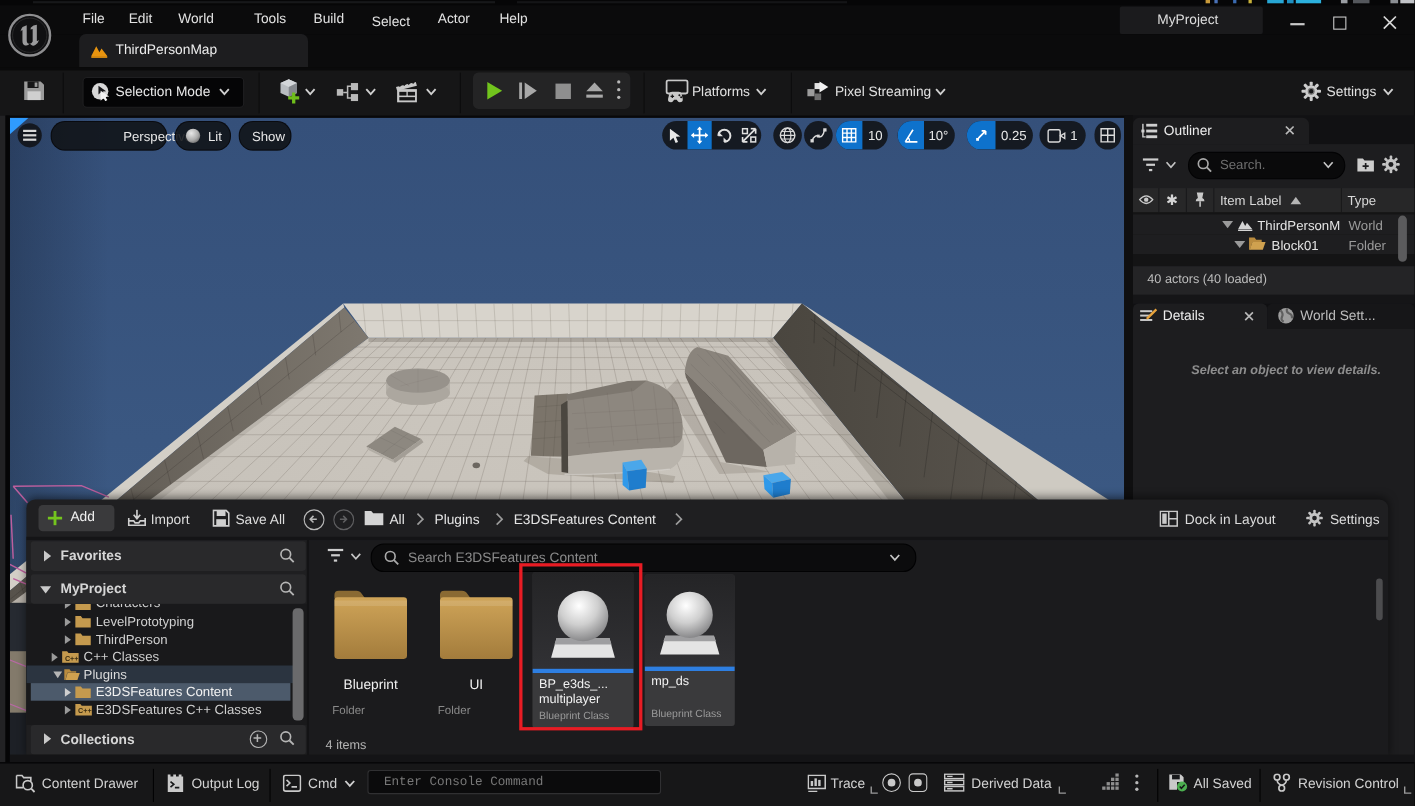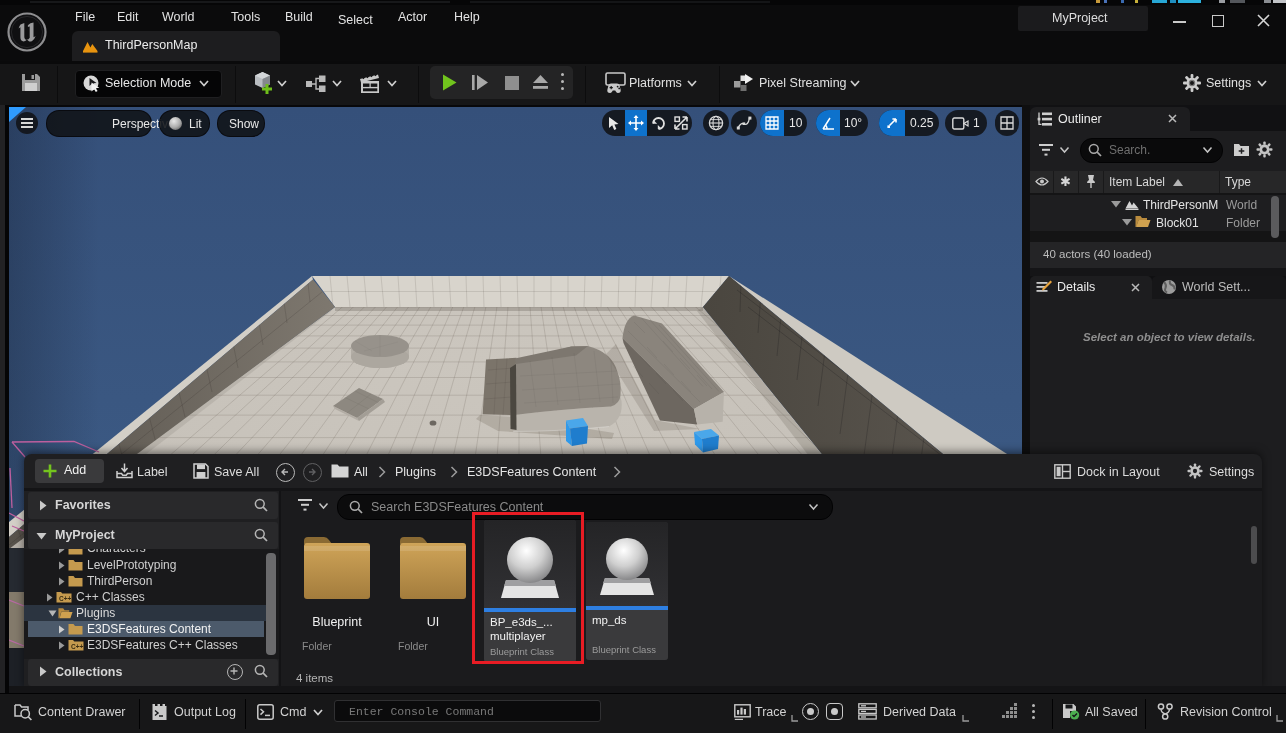--- a/index.html
+++ b/index.html
@@ -654,21 +654,21 @@
 
   <div class="abs" style="left:11px;top:5px;width:69px;height:24px;background:#3a3a3c;border-radius:4px;"></div>
   <svg class="abs" style="left:19px;top:10px;" width="14" height="14" viewBox="0 0 14 14">
       <path d="M7 0.5 L7 13.5 M0.5 7 L13.5 7" stroke="#74c41e" stroke-width="2.6"></path>
     </svg>
   <div class="txt" style="left:40px;top:9px;font-size:12.5px;color:#f0f0f0;">Add</div>
   <svg class="abs" style="left:92px;top:9px;" width="17" height="16" viewBox="0 0 17 16">
     <path d="M8.5 0.5 L8.5 8 M5.5 5 L8.5 8.5 L11.5 5" stroke="#cfcfcf" stroke-width="1.5" fill="none"></path>
     <path d="M1 8 L1 14.5 L16 14.5 L16 8 M1 10.5 L5.5 10.5 L6.8 12.3 L10.2 12.3 L11.5 10.5 L16 10.5" stroke="#cfcfcf" stroke-width="1.5" fill="none"></path>
   </svg>
-  <div class="txt" style="left:113px;top:11px;font-size:12.5px;color:#dcdcdc;">Label</div>
+  <div class="txt" style="left:113px;top:11px;font-size:12.5px;color:#dcdcdc;">Import</div>
   <svg class="abs" style="left:169px;top:9px;" width="16" height="16" viewBox="0 0 16 16">
     <path d="M1 1 L12.5 1 L15 3.5 L15 15 L1 15 Z" fill="none" stroke="#cfcfcf" stroke-width="1.5"></path>
     <rect x="4" y="1.5" width="8" height="4.6" fill="#cfcfcf"></rect>
       <rect x="3.6" y="9" width="8.8" height="6" fill="#cfcfcf"></rect>
   </svg>
   <div class="txt" style="left:190px;top:11px;font-size:12.5px;color:#dcdcdc;">Save All</div>
   <div class="abs" style="left:252px;top:9px;width:17px;height:17px;border-radius:50%;border:1.5px solid #b9b9b9;"></div>
   <svg class="abs" style="left:256px;top:13px;" width="10" height="10" viewBox="0 0 10 10">
       <path d="M8 5 L2 5 M5 2 L2 5 L5 8" stroke="#b9b9b9" stroke-width="1.4" fill="none"></path>
     </svg>

